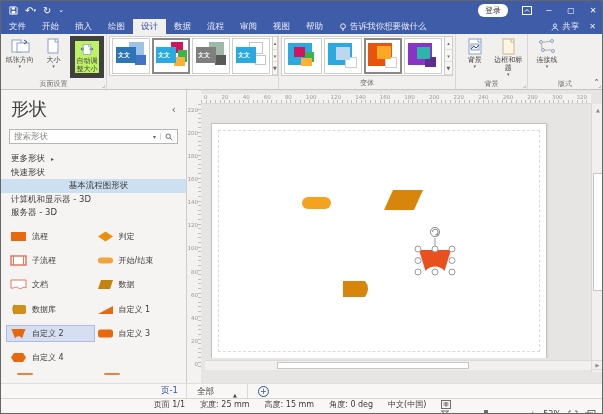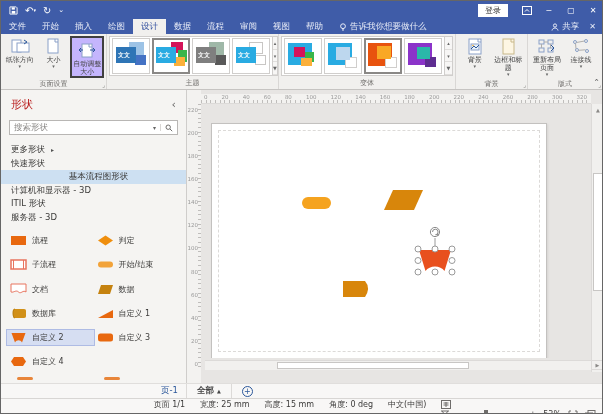--- a/index.html
+++ b/index.html
@@ -9,55 +9,55 @@
     font-family:"DejaVu Sans", sans-serif; font-size:9px; color:#333;
     background:#f1f0ee; border:1px solid #666;
   }
   
   .titlebar { position:absolute; top:0; left:0; width:603px; height:18px;
     background:#3f5ca8; color:#fff; display:flex; align-items:center; }
   .qat { display:flex; align-items:center; gap:7px; padding-left:8px; font-size:10px; }
   .qat .qbtn { color:#fff; cursor:default; display:flex; align-items:center; }
   .title-center { position:absolute; left:0; right:0; text-align:center; font-size:8.5px; color:#fff; pointer-events:none; }
   .title-right { margin-left:auto; display:flex; align-items:center; height:18px; }
-  .signin-btn { background:#fff; color:#333; font-size:8px; padding:1px 7px; margin-right:8px; }
+  .signin-btn { background:#fff; color:#333; font-size:8px; padding:1px 7px; margin-right:8px;border-radius:6px; }
   .winbtn { width:22px; height:18px; display:flex; align-items:center; justify-content:center; font-size:8px; color:#fff; }
   
   .tabrow { position:absolute; top:18px; left:0; width:603px; height:15px;
     background:#3f5ca8; display:flex; align-items:stretch; color:#e8ecf7; }
   .tab { padding:0 8px; display:flex; align-items:center; font-size:8.5px; }
   .tab.active { background:#f1f0ee; color:#2b4a9b; }
   .tellme { display:flex; align-items:center; gap:3px; padding:0 8px; font-size:8.5px; }
   .tabrow-right { margin-left:auto; display:flex; align-items:center; gap:10px; padding-right:8px; font-size:8.5px; }
   
   .ribbon { position:absolute; top:33px; left:0; width:603px; height:56px;
     background:#f1f0ee; border-bottom:1px solid #c6c4c2; display:flex; }
   .rgroup { position:relative; display:flex; flex-direction:column; border-right:1px solid #d9d7d5; padding:2px 2px 0 2px; }
   .rgroup-body { flex:1; display:flex; align-items:flex-start; }
   .rgroup-label { height:12px; text-align:center; font-size:7px; color:#6f6d6b; line-height:12px; }
   .launcher { position:absolute; right:1px; bottom:1px; font-size:6px; color:#8a8886; }
   .rbtn { width:34px; height:42px; display:flex; flex-direction:column; align-items:center; justify-content:flex-start;
     font-size:7px; line-height:1.15; text-align:center; color:#444; padding-top:2px; }
-  .rbtn.pressed { background:#c4b5fd; border:2px solid #404040;justify-content:flex-end; }
+  .rbtn.pressed { background:#bef264; border:5px solid #404040;justify-content:flex-end; }
   .rbtn .caret { font-size:5px; color:#666; }
   .rbtn svg { margin-bottom:1px; }
   
   .gallery { display:flex; align-items:center; background:#fff; border:1px solid #d0cecc; height:40px; padding:1px; }
   .thumb { position:relative; width:38px; height:36px; background:#fff; border:1px solid #d0cecc; margin:0 1px; overflow:hidden; }
   .thumb.selected { border:2px solid #8a8886; }
   .thumb .sq { position:absolute; }
   .thumb .txt { position:absolute; color:#fff; font-size:6px; font-weight:bold; }
   .gal-strip { width:11px; height:40px; display:flex; flex-direction:column; border:1px solid #d0cecc; border-left:none; background:#f7f6f5; }
   .gal-strip div { flex:1; display:flex; align-items:center; justify-content:center; font-size:5px; color:#666; border-bottom:1px solid #e0dedc; }
   .ribbon-collapse { position:absolute; right:4px; bottom:2px; font-size:8px; color:#666; }
   
   .sidebar { position:absolute; top:89px; left:0; width:186px; height:293px;
     background:#f5f4f2; border-right:1px solid #cfcdcb; overflow:hidden; }
   .sp-header { display:flex; align-items:center; justify-content:space-between; padding:7px 10px 4px 10px; }
-  .sp-title { font-size:11px; color:#b91c1c; }
+  .sp-title { font-size:18px; color:#404040; }
   .sp-collapse { font-size:11px; color:#666; }
   .searchbox { margin:4px 8px; height:15px; background:#fff; border:1px solid #b8b6b4; display:flex; align-items:center; }
   .searchbox .ph { flex:1; padding-left:4px; color:#8a8886; font-size:8.5px; }
   .searchbox .dd { width:12px; text-align:center; font-size:6px; color:#666; border-right:1px solid #d8d6d4; }
   .searchbox .mag { width:16px; display:flex; justify-content:center; }
   .cats { margin-top:8px; }
   .cat { height:13.5px; line-height:13.5px; padding-left:10px; font-size:8.5px; color:#3b3a39; }
   .cat.active { background:#cde0f2;text-align:center; }
   .cat .arr { font-size:6px; margin-left:6px; color:#555; }
   .stencil { display:grid; grid-template-columns:1fr 1fr; margin-top:9px; padding:0 6px; row-gap:9px; }
@@ -92,21 +92,21 @@
   .vscroll .track { flex:1; width:13px; position:relative; }
   .vscroll .sthumb { position:absolute; left:1px; right:1px; top:58px; height:118px; background:#fff; border:1px solid #c8c6c4; }
   .hscroll { position:absolute; left:4px; right:13px; bottom:13px; height:10px; background:#f1f0ee; border-top:1px solid #dcdad8; }
   .hscroll .sthumb { position:absolute; top:1px; height:7px; left:72px; width:192px; background:#fff; border:1px solid #c8c6c4; }
   .scroll-corner { position:absolute; right:0; bottom:13px; width:13px; height:10px; background:#f1f0ee;
     display:flex; align-items:center; justify-content:center; font-size:5px; color:#8a8886; border:1px solid #dcdad8; }
   
   .pagetabs { position:absolute; top:382px; left:0; width:603px; height:15px; background:#f8f7f6;
     border-top:1px solid #e0dedc; display:flex; align-items:center; padding-left:152px; font-size:8.5px; }
   .ptab { color:#2b579a; padding:0 8px; border-right:1px solid #dcdad8; height:100%; display:flex; align-items:center; }
-  .pt-all { color:#444; padding:0 10px; border-right:1px solid #dcdad8; height:100%; display:flex; align-items:center; gap:3px;font-weight:bold; }
+  .pt-all { color:#444; padding:0 10px; border-right:1px solid #dcdad8; height:100%; display:flex; align-items:flex-end; gap:19px; }
   .pt-all .tri { font-size:5px; color:#444; }
   .pt-add { margin-left:10px; width:11px; height:11px; border:1px solid #2b579a; border-radius:50%;
     color:#2b579a; font-size:8px; line-height:9px; text-align:center; }
   
   .statusbar { position:absolute; top:397px; left:0; width:603px; height:17px; background:#f8f7f6;
     border-top:1px solid #d8d6d4; display:flex; align-items:center; padding:0 8px; font-size:8px; color:#3b3a39;flex-direction:column; }
   .sb-left { display:flex; align-items:center; gap:15px; }
   .sb-right { margin-left:auto; display:flex; align-items:center; gap:7px; }
   .sb-right .zoomslider { display:flex; align-items:center; gap:4px; color:#555; }
   .zs-track { position:relative; width:58px; height:1px; background:#a9a7a5; }
@@ -238,21 +238,20 @@
             <div class="sq" style="left:3px;top:8px;width:20px;height:16px;background:#29abe2"></div>
             <span class="txt" style="left:5px;top:12px">文文</span>
           </div>
         </div>
         <div class="gal-strip">
           <div>▴</div>
           <div>▾</div>
           <div>▼</div>
         </div>
       </div>
-      <div class="rgroup-label">主题</div>
     </div>
 
     <div class="rgroup" style="width:177px">
       <div class="rgroup-body">
         <div class="gallery">
           <div class="thumb">
             <div class="sq" style="left:3px;top:4px;width:24px;height:22px;background:#29abe2"></div>
             <div class="sq" style="left:9px;top:8px;width:11px;height:10px;background:#d4145a"></div>
             <div class="sq" style="left:20px;top:13px;width:9px;height:10px;background:#39b54a"></div>
             <div class="sq" style="left:16px;top:19px;width:11px;height:8px;background:#fbb03b"></div>
@@ -305,32 +304,20 @@
         </div>
       </div>
       <div class="rgroup-label">背景</div>
       <span class="launcher">⌟</span>
     </div>
 
     <div class="rgroup" style="width:74px; border-right:none">
       <div class="rgroup-body">
         <div class="rbtn">
           <svg width="20" height="17" viewBox="0 0 20 17">
-              <rect x="2" y="2" width="5" height="4" fill="none" stroke="#8aa0c8"></rect>
-              <rect x="11" y="2" width="5" height="4" fill="none" stroke="#8aa0c8"></rect>
-              <rect x="2" y="10" width="5" height="4" fill="none" stroke="#8aa0c8"></rect>
-              <rect x="11" y="10" width="5" height="4" fill="none" stroke="#8aa0c8"></rect>
-              <path d="M7 4h4M4.5 6v4M13.5 6v4" stroke="#b0aeab"></path>
-              <path d="M14 7l3 3-3 3" fill="none" stroke="#2b579a"></path>
-            </svg>
-          <span>重新布局页面</span>
-          <span class="caret">▾</span>
-        </div>
-        <div class="rbtn">
-          <svg width="20" height="17" viewBox="0 0 20 17">
               <circle cx="4" cy="4" r="1.5" fill="none" stroke="#8aa0c8"></circle>
               <circle cx="15" cy="3" r="1.5" fill="none" stroke="#8aa0c8"></circle>
               <circle cx="6" cy="12" r="1.5" fill="none" stroke="#8aa0c8"></circle>
               <circle cx="16" cy="13" r="1.5" fill="none" stroke="#8aa0c8"></circle>
               <path d="M5.5 4.5L13.5 3M5 10.8L4.5 5.5M7.5 12.3l7-0.5" fill="none" stroke="#b0aeab"></path>
             </svg>
           <span>连接线</span>
           <span class="caret">▾</span>
         </div>
       </div>
@@ -354,21 +341,20 @@
             <circle cx="3.2" cy="3.2" r="2.2" fill="none" stroke="#6f6d6b"></circle>
             <path d="M5 5l2.2 2.2" stroke="#6f6d6b"></path>
           </svg>
       </span>
     </div>
     <div class="cats">
       <div class="cat"><span>更多形状</span><span class="arr">▸</span></div>
       <div class="cat"><span>快速形状</span></div>
       <div class="cat active"><span>基本流程图形状</span></div>
       <div class="cat"><span>计算机和显示器 - 3D</span></div>
-      <div class="cat"><span>ITIL 形状</span></div>
       <div class="cat"><span>服务器 - 3D</span></div>
     </div>
     <div class="stencil">
       <div class="st-item">
         <svg width="17" height="11" viewBox="0 0 17 11">
             <rect x="1" y="1" width="15" height="9" fill="#e8680f"></rect>
           </svg>
         <span>流程</span>
       </div>
       <div class="st-item">

